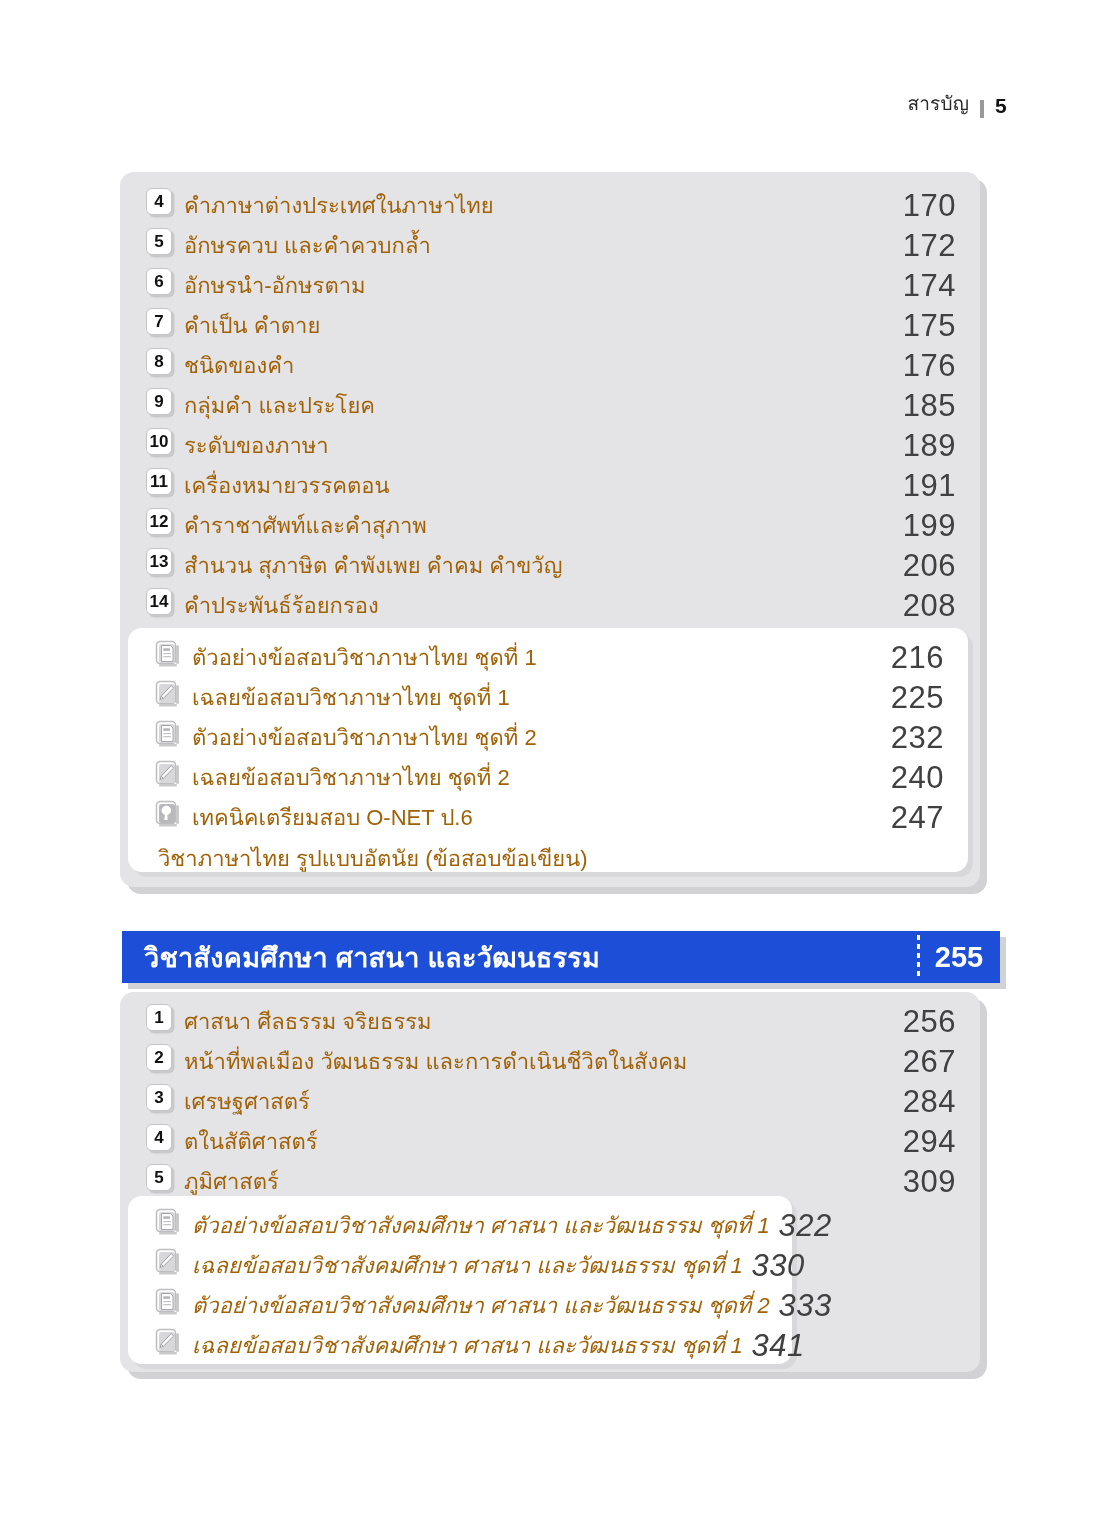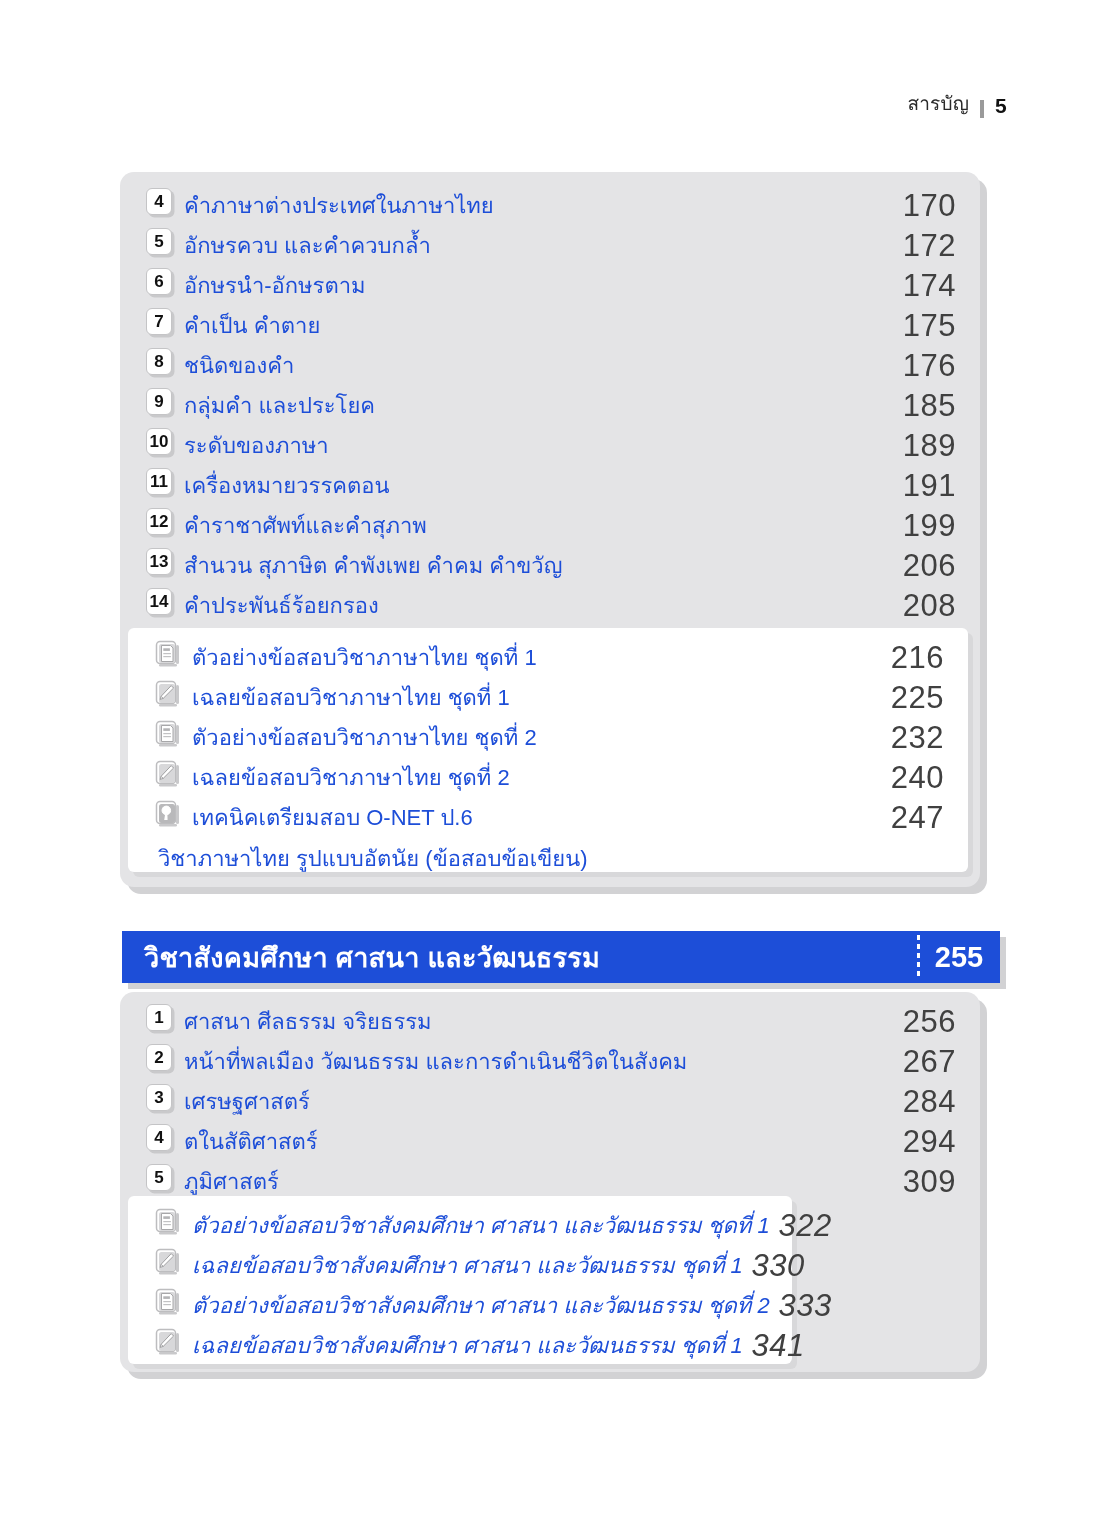--- a/index.html
+++ b/index.html
@@ -46,21 +46,21 @@
     position: absolute;
     border-radius: 14px;
     box-sizing: border-box;
   }
   .panel-gray {
     background: #e4e4e6;
     box-shadow: 7px 7px 0 0 #d2d2d4;
   }
   .panel-inner-white {
     background: #ffffff;
-    border-radius: 6px;
+    border-radius: 14px;
     box-shadow: 5px 5px 0 0 #d8d8da;
     box-sizing: border-box;
   }
 
   
   .toc-row {
     display: flex;
     align-items: flex-start;
     height: 40px;
     padding: 0 24px 0 22px;
@@ -73,21 +73,21 @@
     align-items: center;
     justify-content: center;
     padding-top: 2px;
   }
   .toc-row .row-title {
     flex: 1 1 auto;
     font-size: 22px;
     line-height: 40px;
     white-space: nowrap;
     padding-left: 8px;
-    color: #1d4ed8;
+    color: #a16207;
   }
   .toc-row .row-page {
     flex: 0 0 auto;
     width: 62px;
     text-align: right;
     font-size: 31px;
     line-height: 40px;
     color: #404040;
     letter-spacing: 0.5px;
   }

